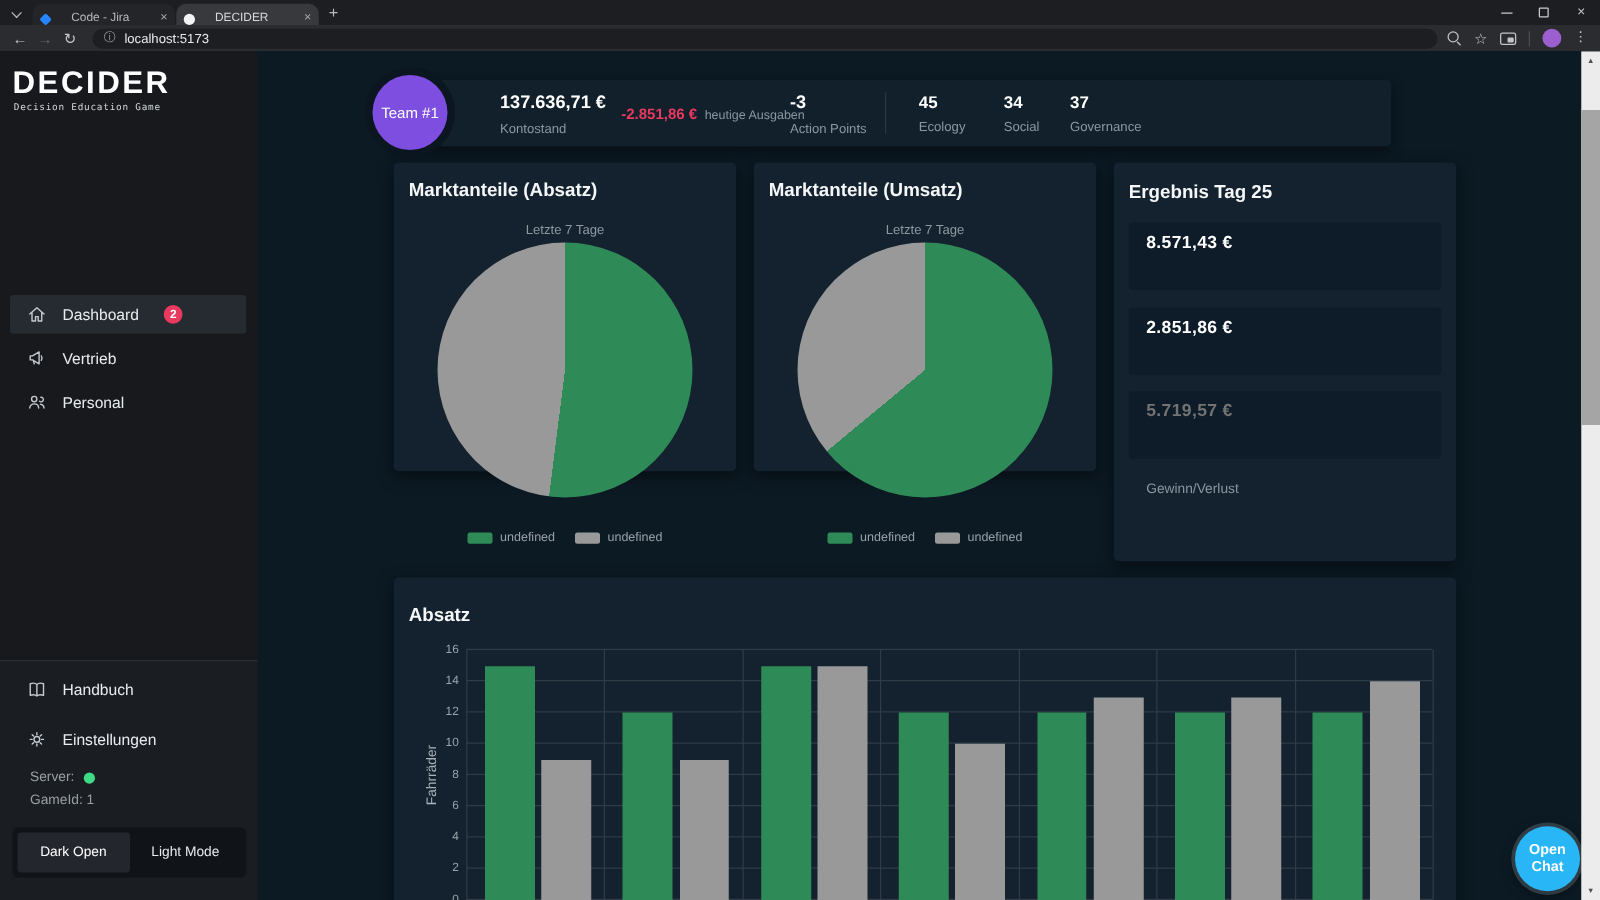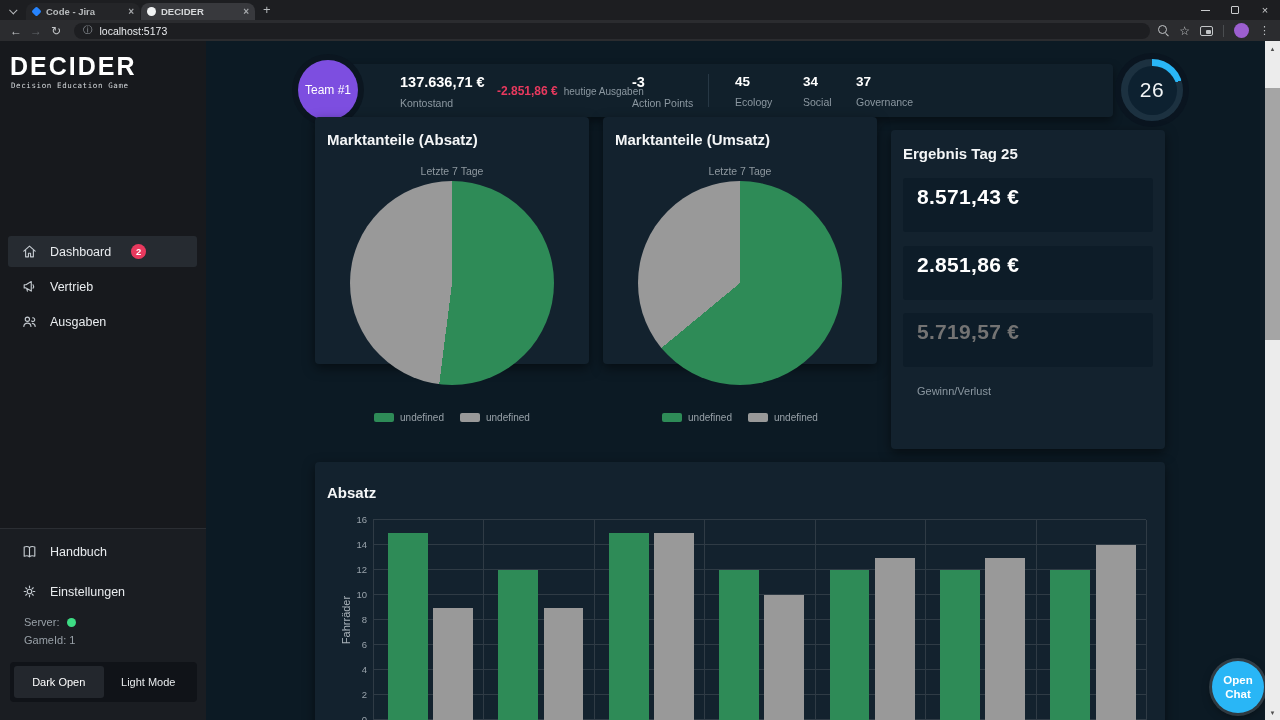--- a/index.html
+++ b/index.html
@@ -4,21 +4,21 @@
 <style>
   * { margin:0; padding:0; box-sizing:border-box; }
   html,body { background:#000; }
   body { font-family:"Liberation Sans","DejaVu Sans",sans-serif; }
   .screen { position:relative; width:1280px; height:720px; overflow:hidden; background:#0c1a24; }
 
   
   .tabstrip { position:absolute; left:0; top:0; width:1280px; height:20px; background:#1d1e21; display:flex; align-items:flex-end; }
   .tab-search { width:16px; height:14px; margin:0 4px 2px 6px; display:flex; align-items:center; justify-content:center; }
   .chev { width:6px; height:6px; border-left:1.5px solid #b7babd; border-bottom:1.5px solid #b7babd; transform:rotate(-45deg) translateY(-1px); }
-  .tab { width:114px; height:17px; border-radius:8px 8px 0 0; display:flex; align-items:center; padding:0 6px; gap:5px; margin-right:1px;font-weight:bold; }
+  .tab { width:114px; height:17px; border-radius:8px 8px 0 0; display:flex; align-items:flex-end; padding:0 6px; gap:16px; margin-right:1px; }
   .tab.inactive { background:#242528; }
   .tab.active { background:#38393d; }
   .tab .title { flex:1; font-size:9.5px; color:#d6d8da; white-space:nowrap; overflow:hidden; }
   .tab.inactive .title { color:#b7babc; }
   .fav1 { width:9px; height:9px; background:#2684ff; border-radius:2px; transform:rotate(45deg) scale(.8); }
   .fav2 { width:9px; height:9px; background:#f1f3f4; border-radius:50%; }
   .tab-close { font-size:10px; color:#a6a9ac; line-height:10px; }
   .newtab { font-size:13px; color:#b7babd; margin:0 0 3px 7px; }
   .win-controls { margin-left:auto; display:flex; height:20px; }
   .win-btn { width:30px; display:flex; align-items:center; justify-content:center; color:#c9cbcd; }
@@ -79,34 +79,34 @@
   .esg .stat-value { font-size:13.5px; }
   .expense { position:absolute; top:20px; display:flex; align-items:baseline; gap:6px; }
   .expense-value { font-size:12px; font-weight:bold; color:#e8395e; }
   .expense-label { font-size:10px; color:#8b97a0; }
   .hb-divider { position:absolute; left:390px; top:10px; width:1px; height:33px; background:#273845; }
 
   .team-circle { position:absolute; left:92px; top:19px; width:60px; height:60px; border-radius:50%; background:#7d4ee0; box-shadow:0 0 0 6px #0b1620; display:flex; align-items:center; justify-content:center; font-size:12px; color:#fff; }
   .timer { position:absolute; left:915px; top:18px; width:62px; height:62px; border-radius:50%; background:conic-gradient(#29b6f6 0 20%, #1c3140 20% 100%); box-shadow:0 0 0 6px #0a1520; display:flex; align-items:center; justify-content:center; }
   .timer-inner { width:49px; height:49px; border-radius:50%; background:#0d2130; display:flex; align-items:center; justify-content:center; font-size:21px; color:#f2f5f6; letter-spacing:.5px; }
 
-  .pie-card { left:109px; top:76px; width:274px; height:247px; }
+  .pie-card { left:109px; top:89px; width:274px; height:247px; }
   .pie-card.second { left:397px; }
   .pie-card .card-title { top:14px; }
   .pie-sub { position:absolute; top:48px; left:0; right:0; text-align:center; font-size:10.5px; color:#8e989f; }
   .pie { position:absolute; left:35px; top:64px; width:204px; height:204px; border-radius:50%; }
   .legend { position:absolute; top:295px; left:0; right:0; display:flex; justify-content:center; gap:16px; }
   .legend-item { display:flex; align-items:center; gap:6px; }
   .swatch { width:20px; height:9px; border-radius:2px; }
   .legend-label { font-size:10px; color:#98a1a8; }
 
   .results-card { left:685px; top:89px; width:274px; height:319px; }
   .results-card .card-title { top:15px; }
   .result-box { position:absolute; left:12px; width:250px; height:54px; background:#0d1c28; border-radius:3px; }
-  .result-value { position:absolute; left:14px; top:7px; font-size:21px; font-weight:bold; color:#fff; letter-spacing:.3px; }
+  .result-value { position:absolute; left:14px; top:7px; font-size:14px; font-weight:bold; color:#fff; letter-spacing:.3px; }
   .result-label { position:absolute; left:14px; top:34px; font-size:11px; color:#8b97a0;margin-top:38px; }
 
   .absatz-card { left:109px; top:421px; width:850px; height:310px; }
   .absatz-card .card-title { top:22px; }
   .ylabel { position:absolute; left:31px; top:158px; transform:translate(-50%,-50%) rotate(-90deg); font-size:11px; color:#aab3ba; white-space:nowrap; }
   .yticks { position:absolute; left:0; top:58px; width:52px; height:200px; }
   .ytick { position:absolute; right:0; font-size:9.5px; color:#99a3ab; }
   .plot { position:absolute; left:58px; top:58px; width:773px; height:200px; }
   .hgrid { position:absolute; left:0; right:0; height:1px; background:#2f3b45; }
   .vgrid { position:absolute; top:0; bottom:0; width:1px; background:#2f3b45; }
@@ -188,21 +188,21 @@
           <svg viewBox="0 0 24 24">
               <path d="M14.5 5 L7 9.5 H4.5 V14 H7 L14.5 18.5 Z M17 9.5 A4.5 4.5 0 0 1 17 14.5 M8 14.5 L9 18.5"></path>
             </svg>
           <span class="nav-label">Vertrieb</span>
         </div>
         <div class="nav-item">
           <svg viewBox="0 0 24 24">
               <circle cx="9" cy="8.8" r="3"></circle>
               <path d="M4 19 C4 15.8 6.4 14.3 9 14.3 C11.6 14.3 14 15.8 14 19 M16.5 6.8 A2.6 2.6 0 1 1 15 11.3 M16 14.6 C18.3 14.9 20 16.4 20 19"></path>
             </svg>
-          <span class="nav-label">Ausgaben</span>
+          <span class="nav-label">Personal</span>
         </div>
       </nav>
 
       <div class="side-bottom">
         <div class="nav-item row-handbuch">
           <svg viewBox="0 0 24 24">
               <path d="M12 6.5 C10.5 5 7 4.8 4.5 5.6 V18.6 C7 17.8 10.5 18 12 19.5 C13.5 18 17 17.8 19.5 18.6 V5.6 C17 4.8 13.5 5 12 6.5 Z M12 6.5 V19.5"></path>
             </svg>
           <span class="nav-label">Handbuch</span>
         </div>
@@ -250,23 +250,20 @@
           <div class="stat-label">Social</div>
         </div>
         <div class="stat esg" style="left:538px">
           <div class="stat-value">37</div>
           <div class="stat-label">Governance</div>
         </div>
       </div>
 
       <div class="team-circle">Team #1</div>
 
-      <div class="timer">
-        <div class="timer-inner">26</div>
-      </div>
 
       <section class="card pie-card">
         <div class="card-title">Marktanteile (Absatz)</div>
         <div class="pie-sub">Letzte 7 Tage</div>
         <div class="pie" style="background: conic-gradient(rgb(46, 139, 87) 0%, rgb(46, 139, 87) 52%, rgb(153, 153, 153) 52%, rgb(153, 153, 153) 100%);"></div>
         <div class="legend">
           <div class="legend-item">
             <span class="swatch" style="background: rgb(46, 139, 87);"></span>
             <span class="legend-label">undefined</span>
           </div>

